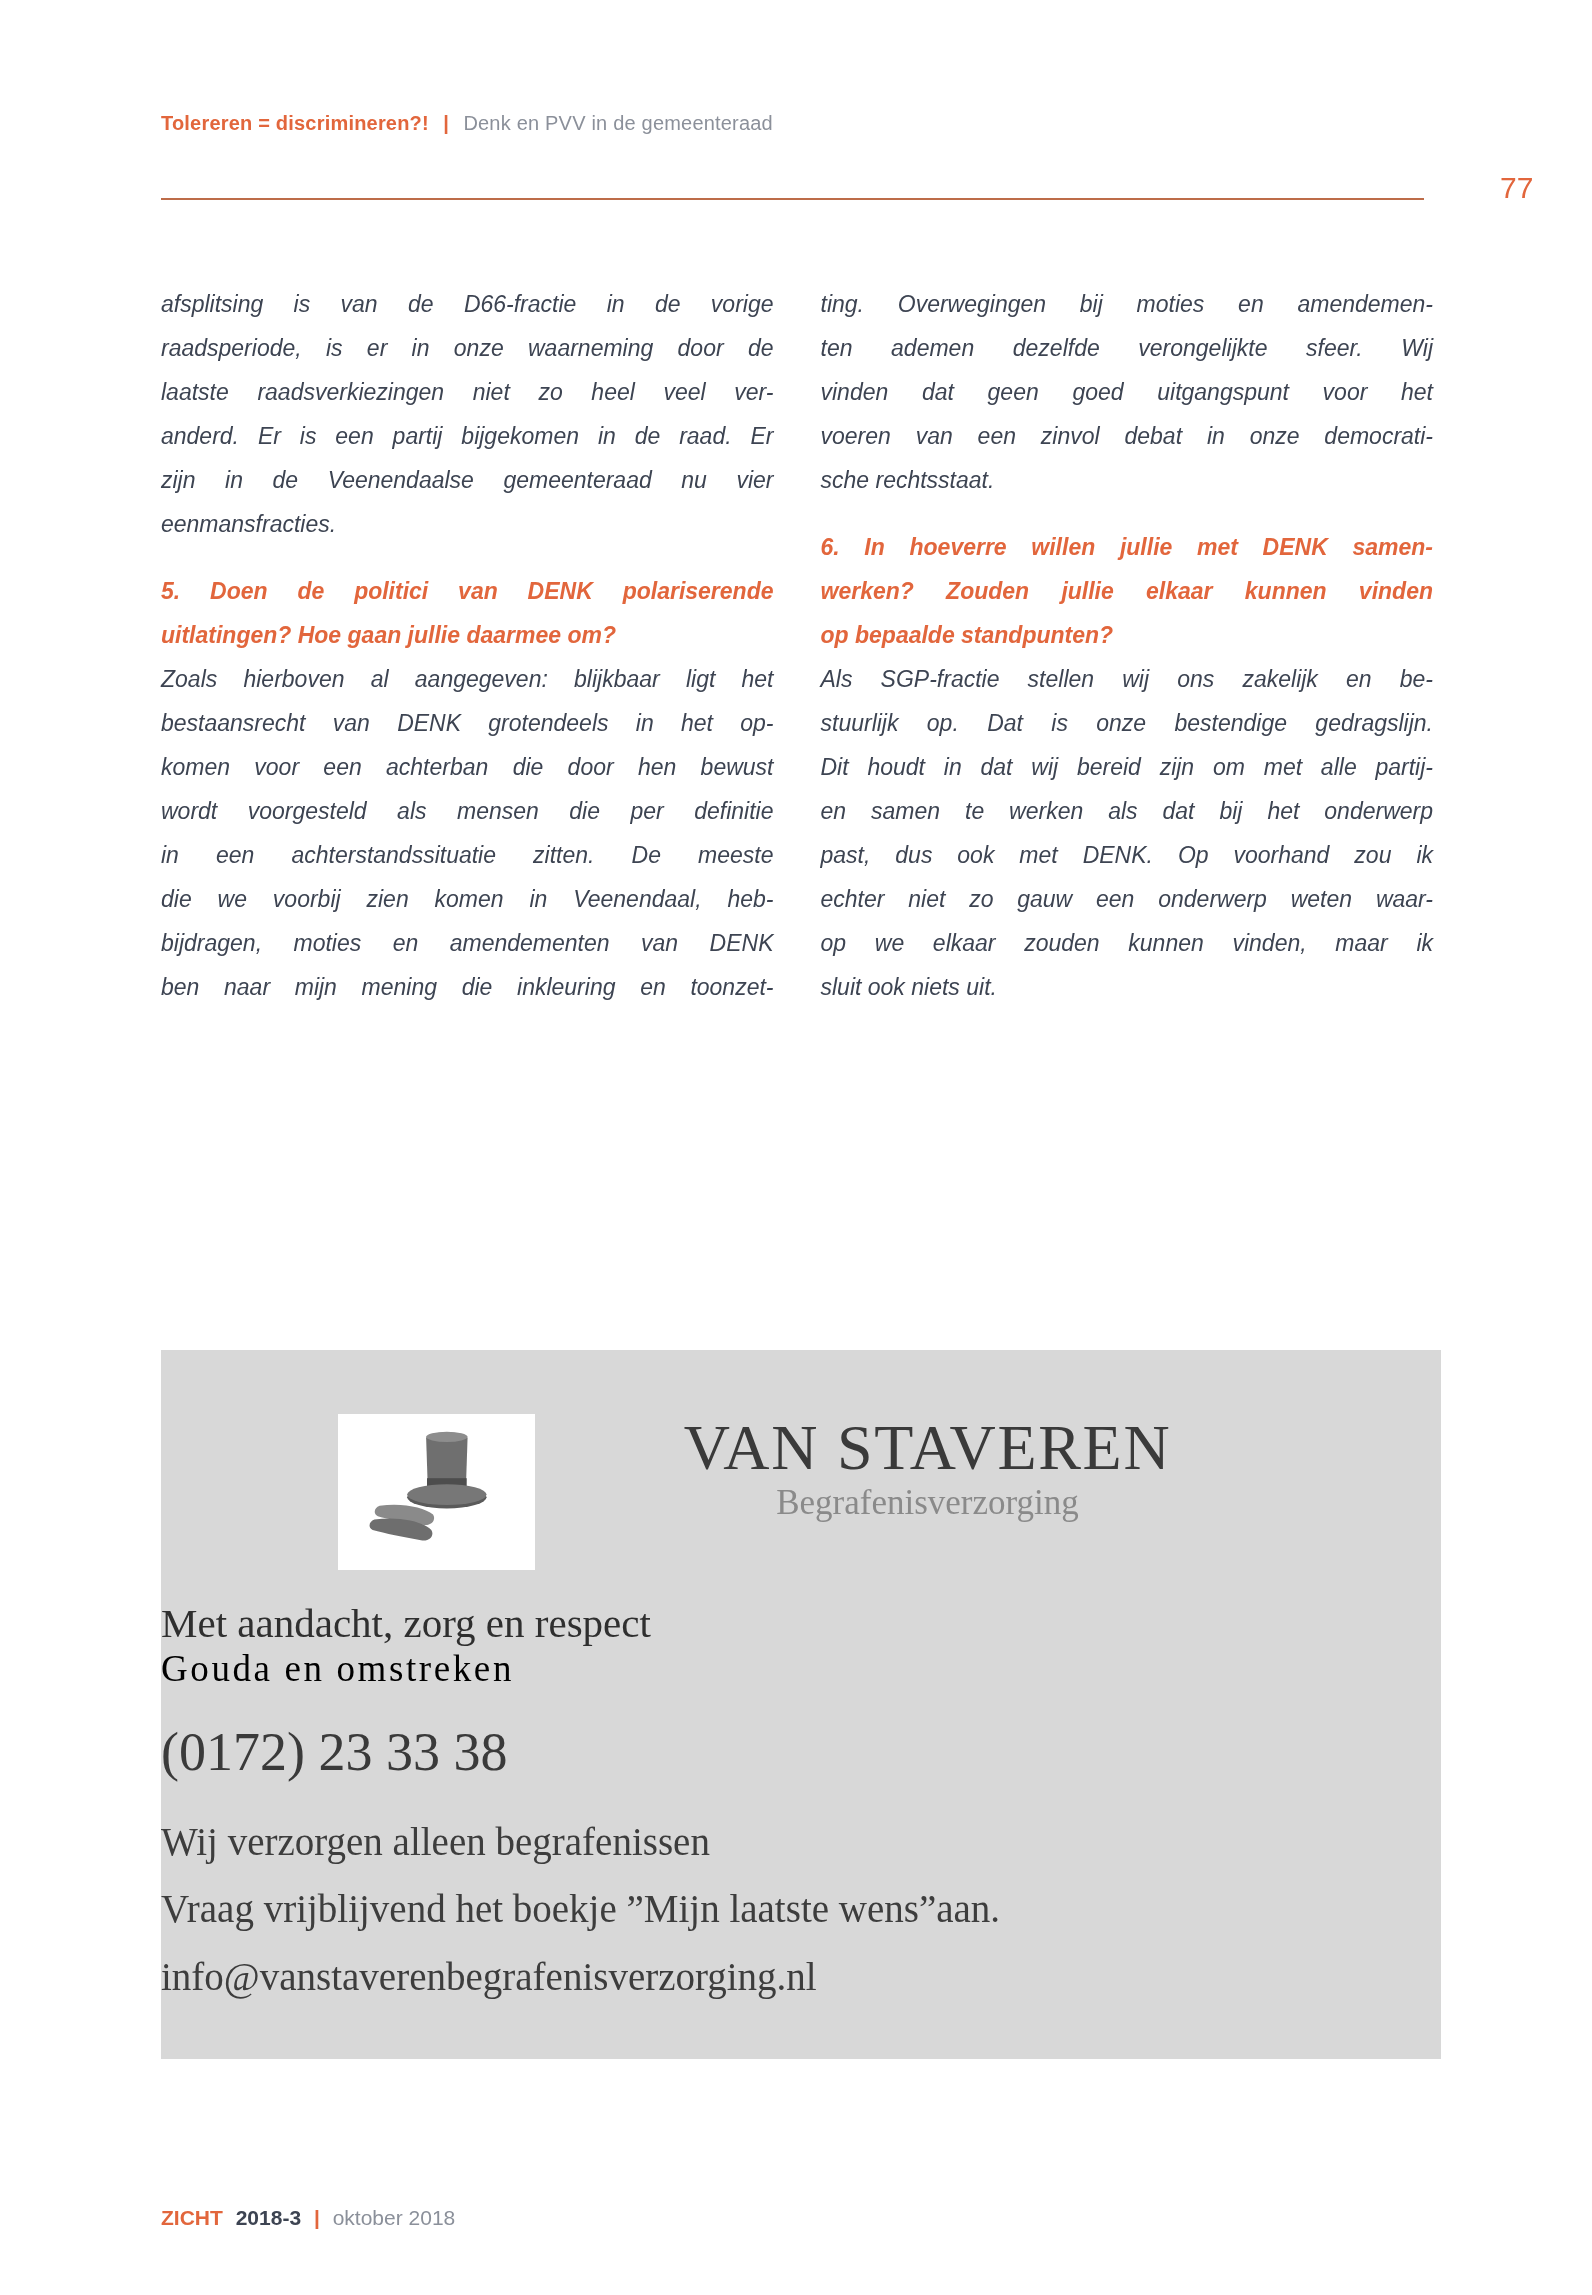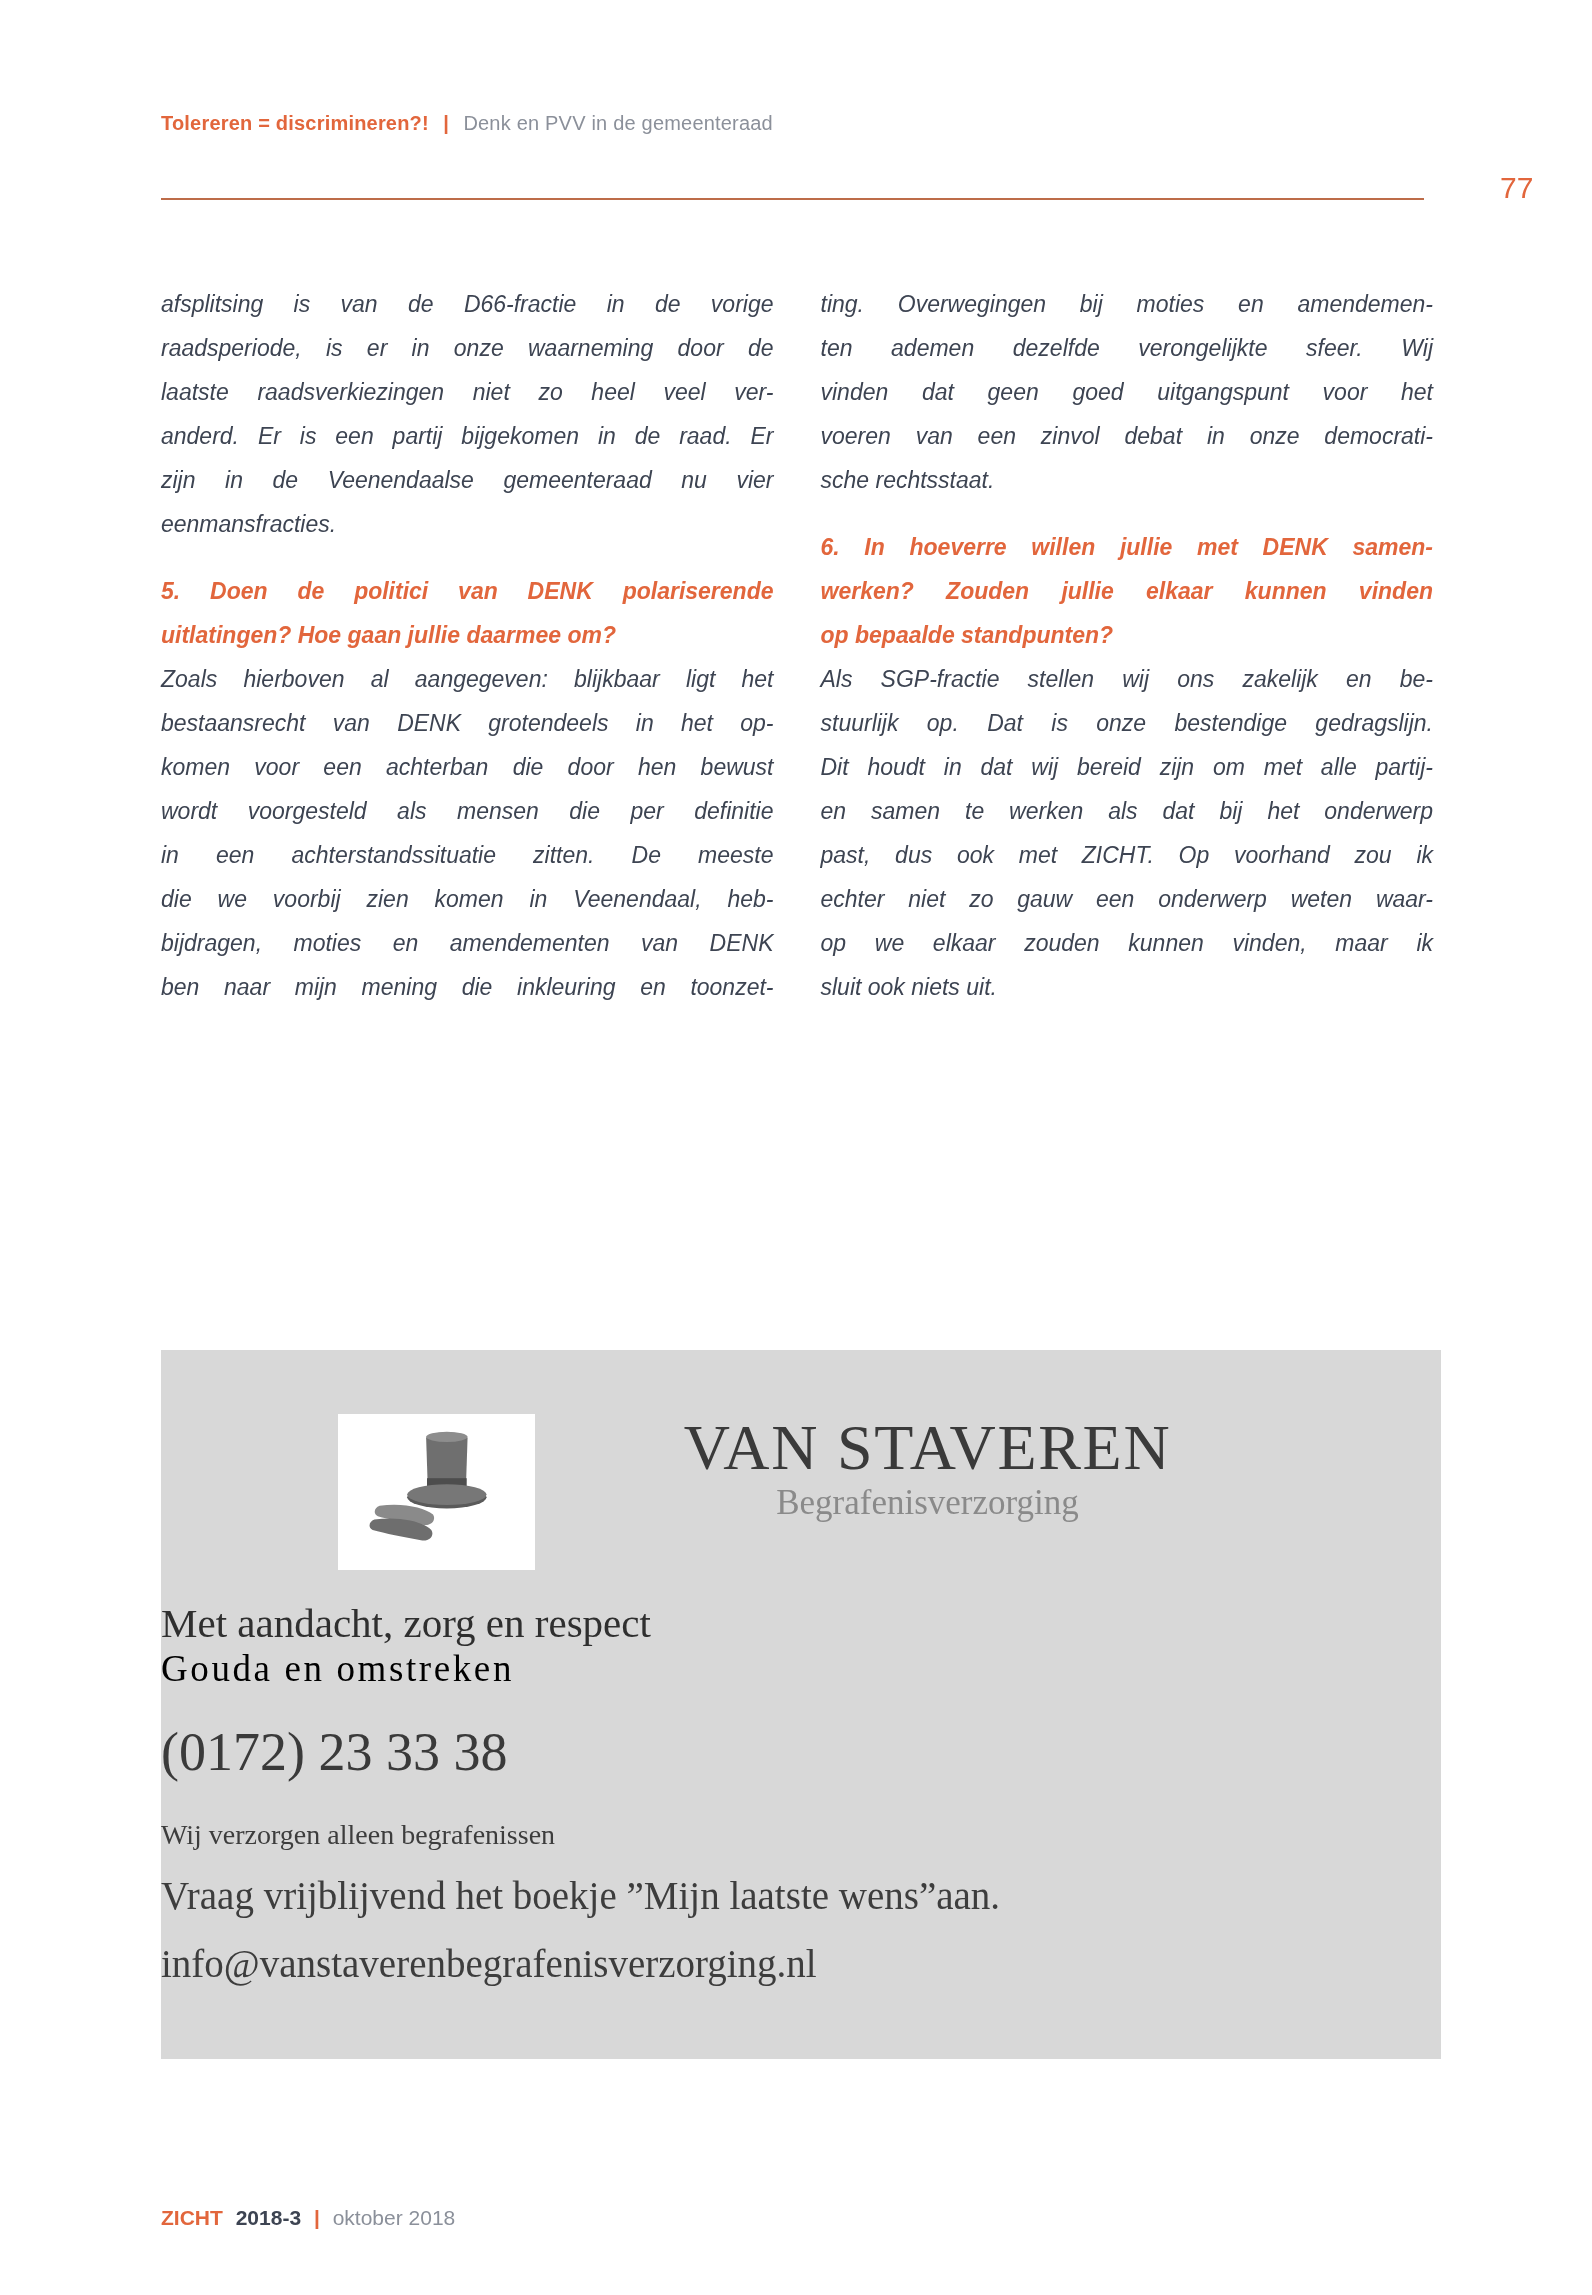--- a/index.html
+++ b/index.html
@@ -65,21 +65,21 @@
   .ad-company {
     font-size:64px; letter-spacing:1.7px; color:#3a3a3a; line-height:1.05;
   }
   .ad-tagline {
     font-size:35px; color:#8a8a8a; margin-top:1.7px;
   }
   .ad-line { text-align:left; }
   .ad-line1 { margin-top:29px; font-size:41px; color:#2f2f2f; }
   .ad-line2 { font-size:37px; letter-spacing:2.6px; color:#000000; }
   .ad-phone { margin-top:31px; font-size:54px; color:#3a3a3a; }
-  .ad-line3 { margin-top:36px; font-size:28px; color:#3d3d3d; }
+  .ad-line3 { margin-top:36px; font-size:39px; color:#3d3d3d; }
   .ad-line4 { margin-top:22.4px; font-size:39px; color:#3d3d3d; }
   .ad-email { margin-top:22.4px; font-size:39px; color:#3d3d3d; }
 
   
   .footer {
     position:absolute; left:161px; top:2206px;
     font-size:21px; white-space:nowrap;
   }
   .footer .brand { color:#e2663c; font-weight:bold; }
   .footer .issue { color:#3d4452; font-weight:bold; margin-left:7px; }
@@ -136,21 +136,21 @@
       <div class="heading">
           <div class="line">6. In hoeverre willen jullie met DENK samen-</div>
           <div class="line">werken? Zouden jullie elkaar kunnen vinden</div>
           <div class="line line-last">op bepaalde standpunten?</div>
         </div>
       <div>
           <div class="line">Als SGP-fractie stellen wij ons zakelijk en be-</div>
           <div class="line">stuurlijk op. Dat is onze bestendige gedragslijn.</div>
           <div class="line">Dit houdt in dat wij bereid zijn om met alle partij-</div>
           <div class="line">en samen te werken als dat bij het onderwerp</div>
-          <div class="line">past, dus ook met ZICHT. Op voorhand zou ik</div>
+          <div class="line">past, dus ook met DENK. Op voorhand zou ik</div>
           <div class="line">echter niet zo gauw een onderwerp weten waar-</div>
           <div class="line">op we elkaar zouden kunnen vinden, maar ik</div>
           <div class="line line-last">sluit ook niets uit.</div>
         </div>
     </div>
   </div>
 
   <div class="ad">
     <div class="ad-top">
       <div class="ad-photo">

